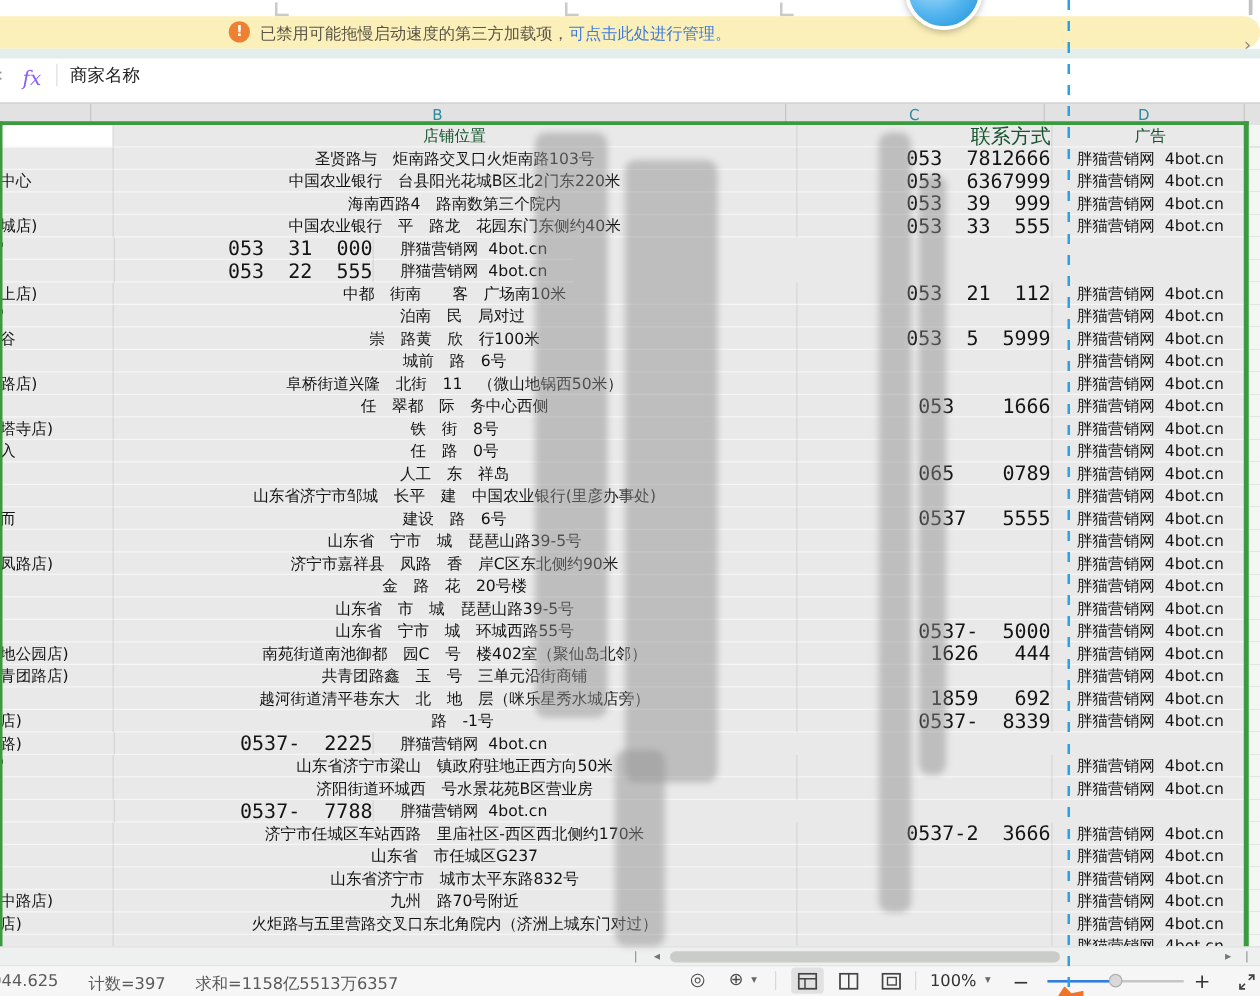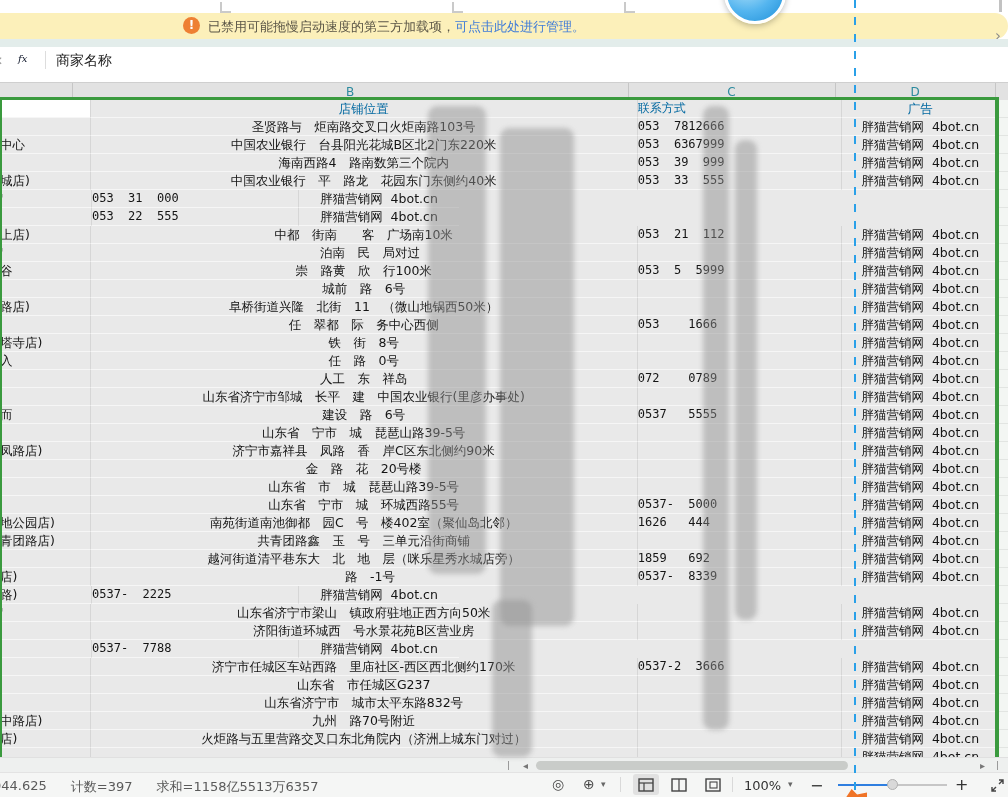--- a/index.html
+++ b/index.html
@@ -15,42 +15,42 @@
   .warn-icon{position:absolute;left:183px;top:4px;width:17px;height:17px;border-radius:50%;background:#ee8033;color:#fff;font-weight:bold;font-size:12px;line-height:17px;text-align:center;}
   .banner-text{position:absolute;left:208px;top:5px;font-size:13px;color:#5b5647;white-space:pre;}
   .banner-link{color:#3f7bd8;text-decoration:none;cursor:pointer;}
   .banner-chevron{position:absolute;left:995px;top:14px;color:#8a8a8a;font-size:15px;}
 
   .substrip{position:absolute;left:0;top:39px;width:1008px;height:8px;background:#e3edeb;}
 
   
   .formula-bar{position:absolute;left:0;top:47px;width:1008px;height:35px;background:#fff;}
   .fb-edge{position:absolute;left:-7px;top:7px;color:#9a9a9a;font-size:12px;}
-  .fx{position:absolute;left:18px;top:6px;color:#0f172a;font-size:10px;font-style:italic;font-family:"DejaVu Serif","Liberation Serif",serif;}
+  .fx{position:absolute;left:18px;top:6px;color:#8b5cf6;font-size:16px;font-style:italic;font-family:"DejaVu Serif","Liberation Serif",serif;}
   .fb-sep{position:absolute;left:45px;top:4px;width:1px;height:18px;background:#ddd;}
   .fb-value{position:absolute;left:56px;top:5px;font-size:14px;color:#222;}
 
   
   .col-headers{position:absolute;left:0;top:82px;width:1008px;height:18px;background:#e2e2e2;border-top:1px solid #cfcfcf;}
   .colh{position:absolute;top:0;height:18px;line-height:18px;text-align:center;font-size:12px;color:#2b8a9e;border-right:1px solid #c6c6c6;}
   .colh.a{left:0;width:72px;}
   .colh.b{left:72px;width:556px;}
   .colh.c{left:628px;width:207px;}
   .colh.d{left:835px;width:160px;}
   .colh.e{left:995px;width:13px;border-right:none;}
 
   
   .grid{position:absolute;left:0;top:100px;width:999px;height:657px;overflow:hidden;background:#e9e9e9;}
   .row{display:flex;height:18px;}
   .cell{box-sizing:border-box;height:18px;line-height:17px;font-size:12.5px;color:#141414;border-right:1px solid #d6d6d6;border-bottom:1px solid #f6f6f6;overflow:hidden;white-space:pre;}
   .ca{width:92px;text-align:left;}
   .cb{width:556px;text-align:center;}
-  .cc{width:207px;text-align:left;font-family:"DejaVu Sans Mono","Liberation Mono",monospace;font-size:12px;}
+  .cc{width:207px;text-align:right;font-family:"DejaVu Sans Mono","Liberation Mono",monospace;font-size:16px;}
   .cd{width:160px;text-align:center;border-right:none;}
-  .hrow .cell{color:#0369a1;}
+  .hrow .cell{color:#14532d;}
 
   
   .sel-top{position:absolute;left:0;top:97px;width:999px;height:3px;background:#3a9a3e;z-index:20;}
   .sel-right{position:absolute;left:995px;top:97px;width:4px;height:660px;background:#3a9a3e;z-index:20;}
   .sel-left{position:absolute;left:0;top:97px;width:2px;height:660px;background:#3a9a3e;z-index:20;}
 
   
   .sliver{position:absolute;left:999px;top:100px;width:9px;height:657px;background:#f3f6f3;
     background-image:repeating-linear-gradient(to bottom,transparent 0 17px,#e2e5e2 17px 18px);}
 
@@ -215,21 +215,21 @@
         </div>
         <div class="row">
           <div class="cell ca">入</div>
           <div class="cell cb">任　路　0号</div>
           <div class="cell cc"></div>
           <div class="cell cd">胖猫营销网  4bot.cn</div>
         </div>
         <div class="row">
           <div class="cell ca"></div>
           <div class="cell cb">人工　东　祥岛</div>
-          <div class="cell cc">072    0789</div>
+          <div class="cell cc">065    0789</div>
           <div class="cell cd">胖猫营销网  4bot.cn</div>
         </div>
         <div class="row">
           <div class="cell ca"></div>
           <div class="cell cb">山东省济宁市邹城　长平　建　中国农业银行(里彦办事处)</div>
           <div class="cell cc"></div>
           <div class="cell cd">胖猫营销网  4bot.cn</div>
         </div>
         <div class="row">
           <div class="cell ca">而</div>

